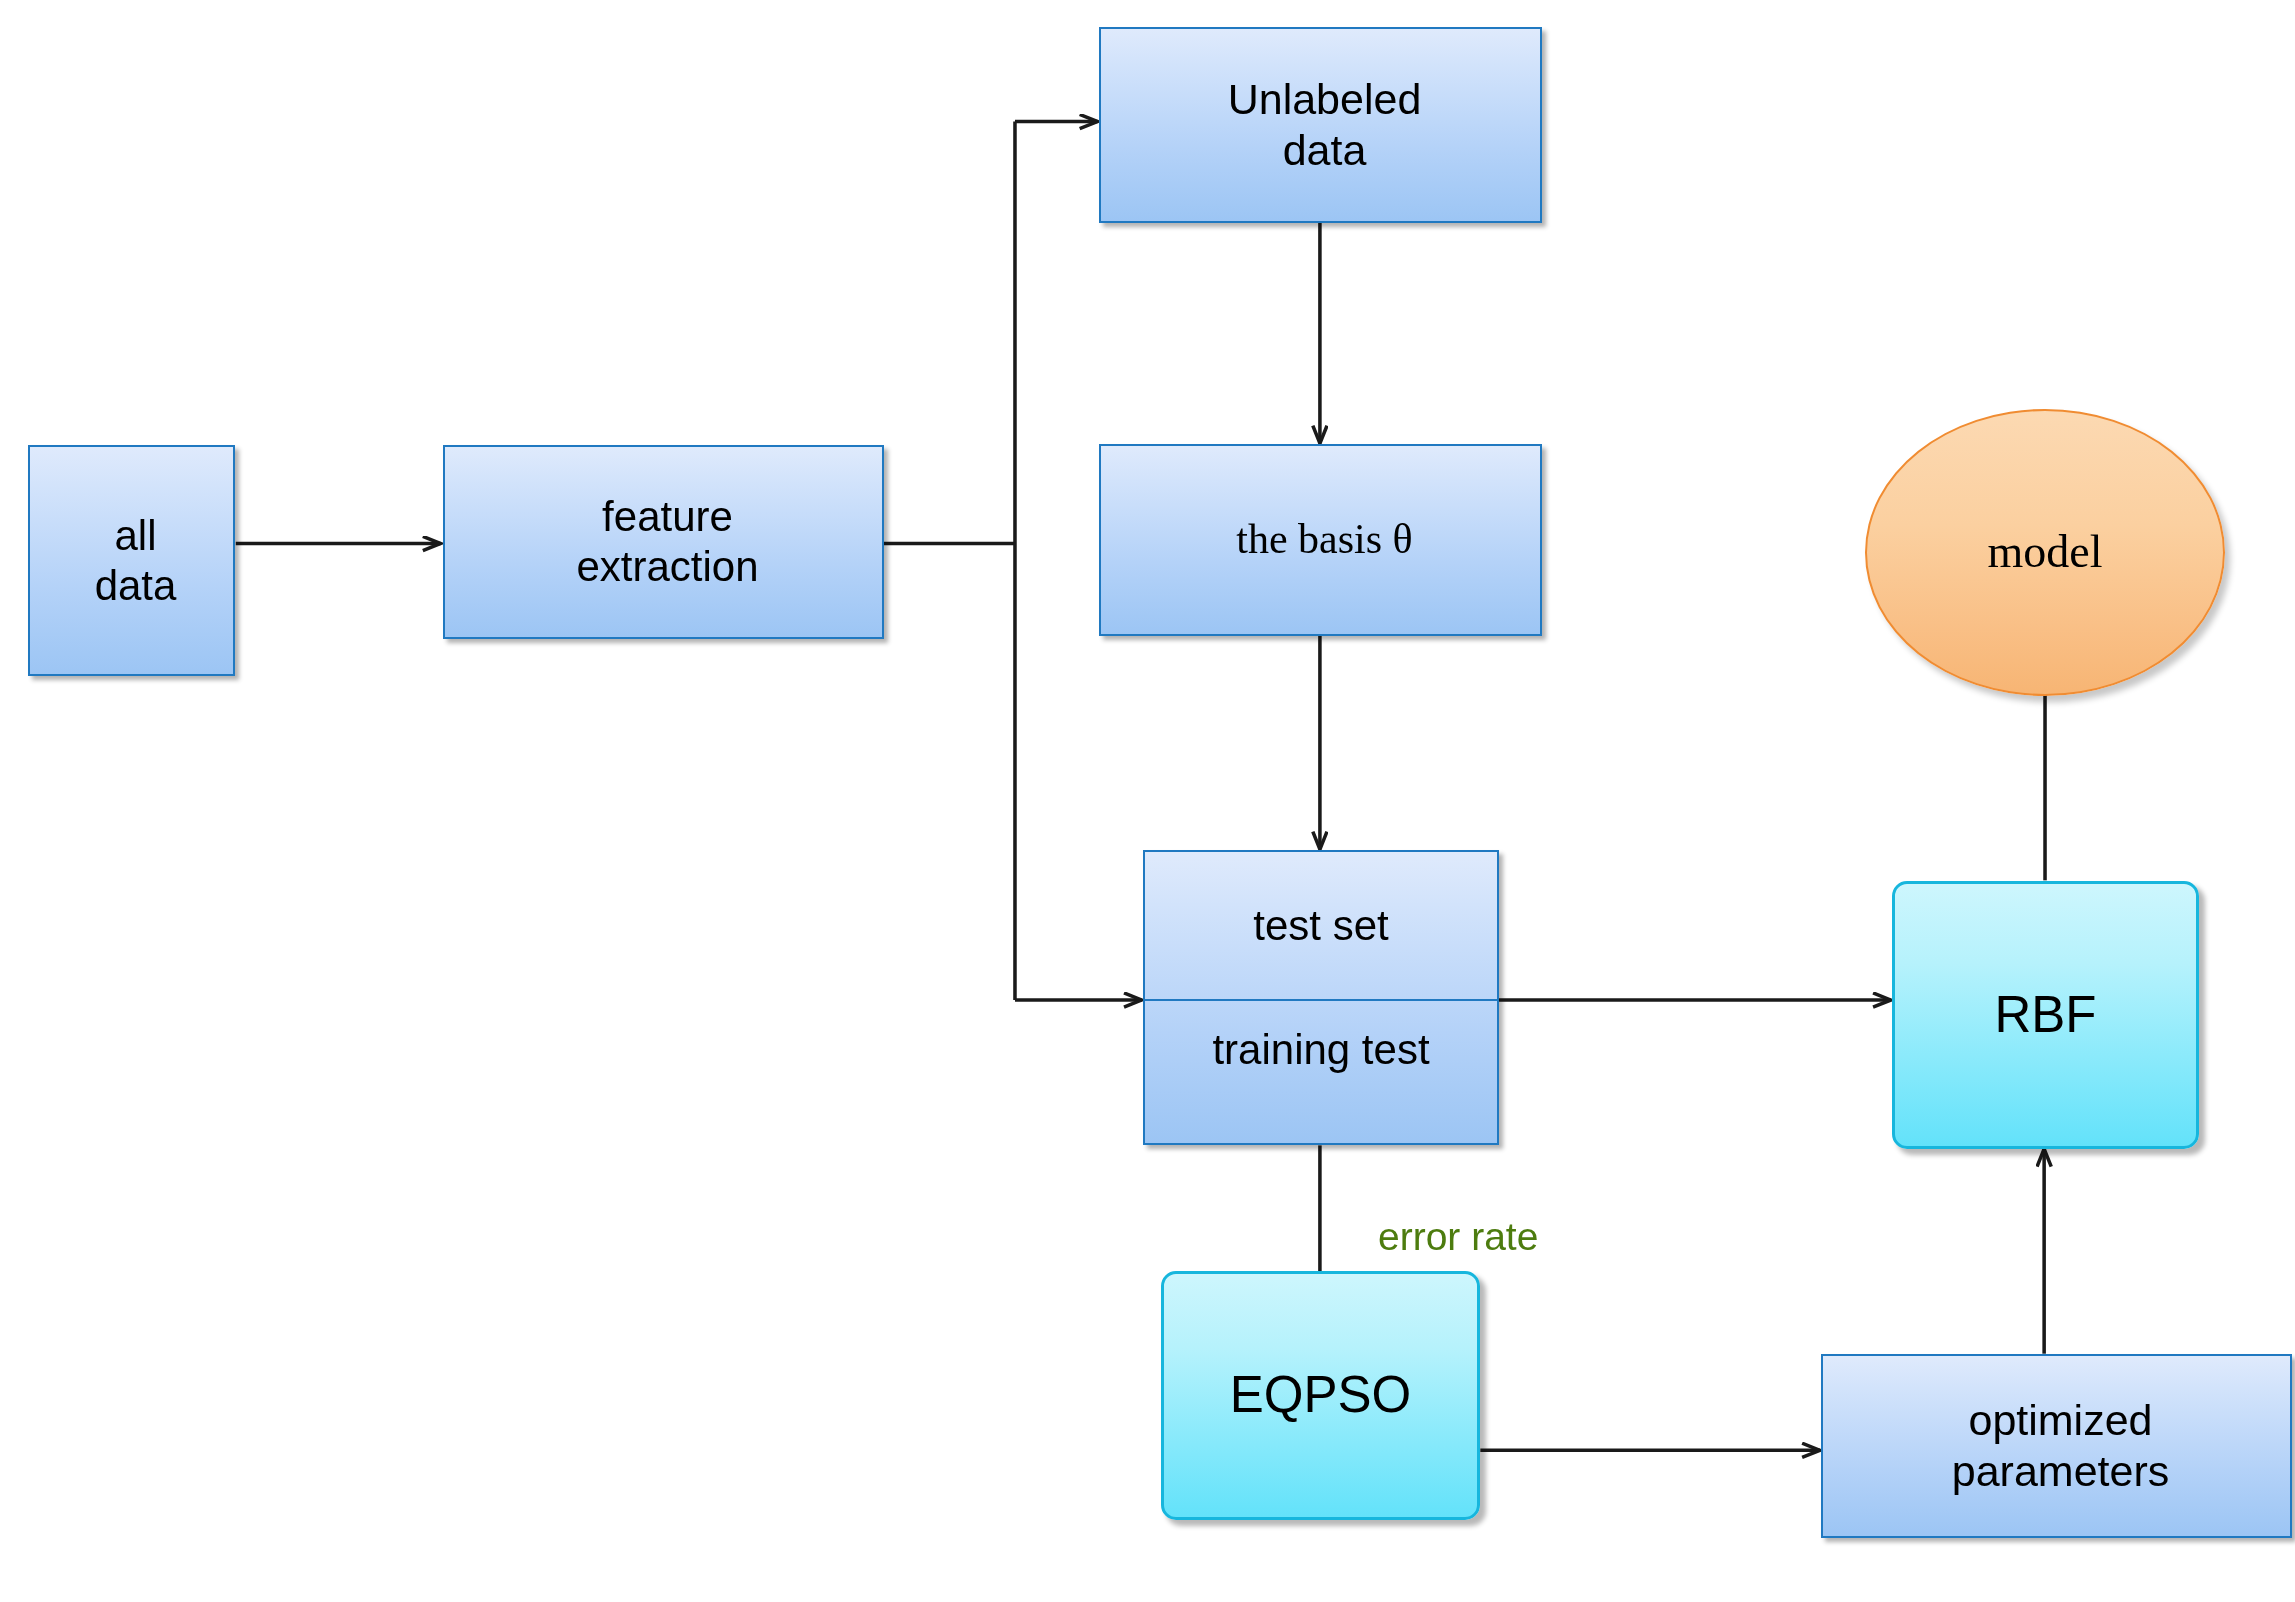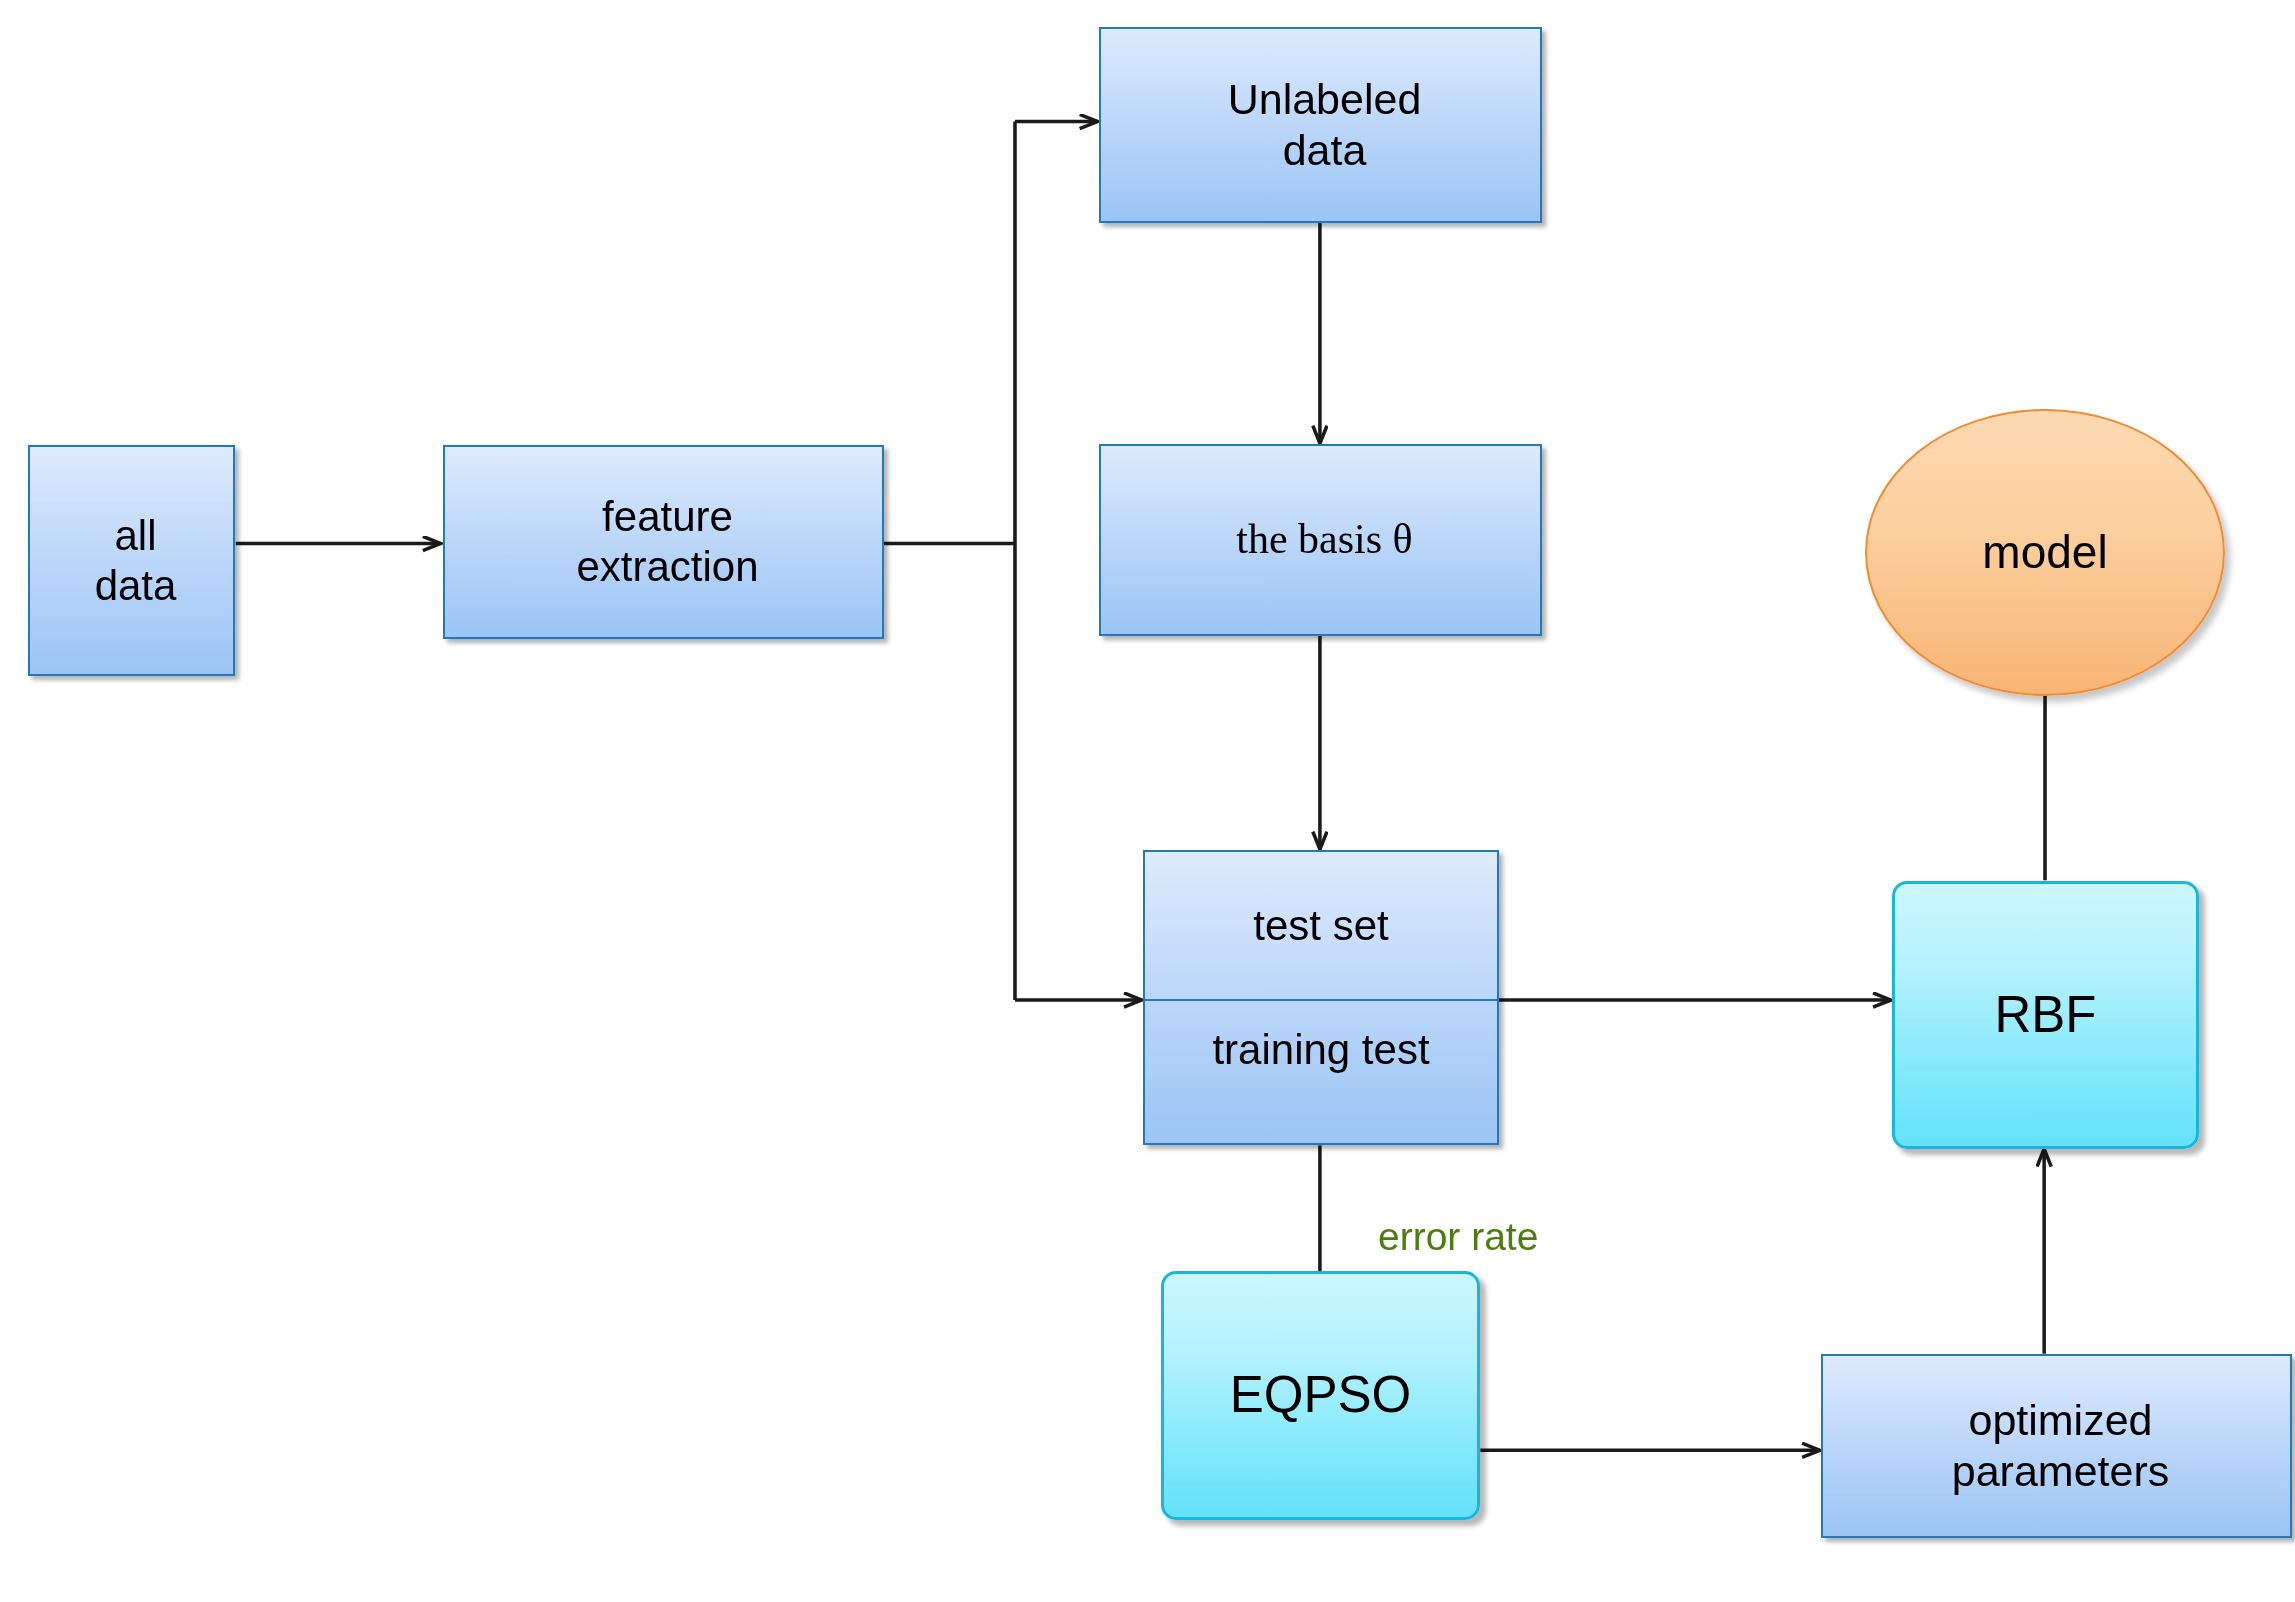--- a/index.html
+++ b/index.html
@@ -39,20 +39,21 @@
     border: 3.5px solid #17b6dd;
     border-radius: 15px;
     box-shadow: 5.3px 5.3px 5.3px rgba(0,0,0,0.28);
   }
   
   .orange-ellipse {
     background: linear-gradient(to bottom, #fcd9b2 0%, #fbd0a0 40%, #f9c087 75%, #f7b574 100%);
     border: 2.7px solid #f08c32;
     border-radius: 50%;
     box-shadow: 5.3px 6.2px 6.2px rgba(0,0,0,0.22);
+    font-family: Liberation Serif, serif;
   }
   .split-line {
     position: absolute;
     left: 0;
     right: 0;
     height: 0;
     border-top: 2.7px solid #2079c1;
   }
   .half {
     position: absolute;

